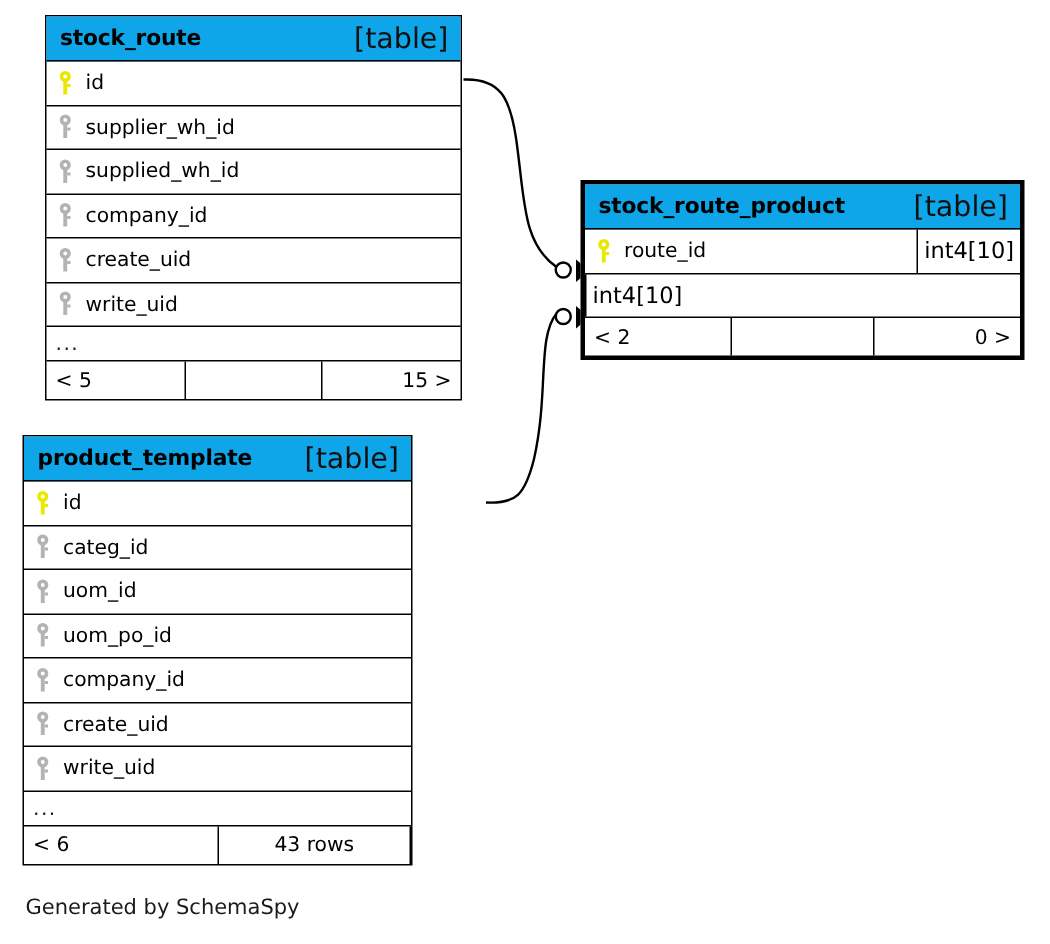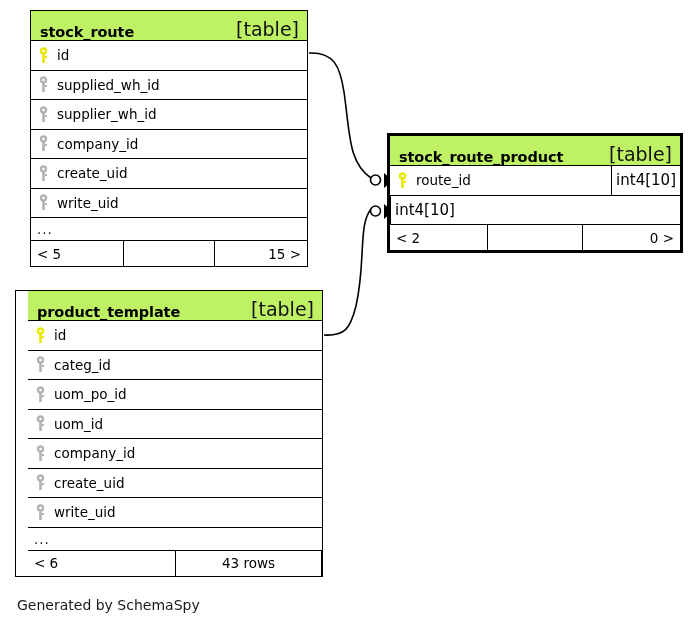--- a/index.html
+++ b/index.html
@@ -35,23 +35,23 @@
     border: 1px solid #000000;
     box-sizing: border-box;
     z-index: 2;
   }
   .er-table.focal {
     border-width: 3px;
   }
 
   .tbl-header {
     display: flex;
-    align-items: flex-end;
+    align-items: center;
     justify-content: space-between;
-    background: #bef264;
+    background: #0ea5e9;
     border-bottom: 1px solid #000000;
     box-sizing: border-box;
     height: 30px;
     padding: 0 8px 0 9px;
   }
   .tbl-name {
     font-weight: bold;
     font-size: 14.5px;
     color: #000000;
     letter-spacing: -0.1px;
@@ -187,33 +187,33 @@
     </div>
 
     <div class="col-row">
       <div class="col-main">
         <svg class="key-icon" viewBox="0 0 11 17">
           <circle cx="5.5" cy="4" r="3.7" fill="#b3b3b3"></circle>
           <circle cx="5.5" cy="4" r="1.3" fill="#ffffff"></circle>
           <rect x="4.2" y="6" width="2.6" height="10" fill="#b3b3b3"></rect>
           <rect x="6.8" y="9" width="2.2" height="2" fill="#b3b3b3"></rect>
         </svg>
+        <span class="col-label">supplier_wh_id</span>
+      </div>
+    </div>
+
+    <div class="col-row">
+      <div class="col-main">
+        <svg class="key-icon" viewBox="0 0 11 17">
+          <circle cx="5.5" cy="4" r="3.7" fill="#b3b3b3"></circle>
+          <circle cx="5.5" cy="4" r="1.3" fill="#ffffff"></circle>
+          <rect x="4.2" y="6" width="2.6" height="10" fill="#b3b3b3"></rect>
+          <rect x="6.8" y="9" width="2.2" height="2" fill="#b3b3b3"></rect>
+        </svg>
         <span class="col-label">supplied_wh_id</span>
-      </div>
-    </div>
-
-    <div class="col-row">
-      <div class="col-main">
-        <svg class="key-icon" viewBox="0 0 11 17">
-          <circle cx="5.5" cy="4" r="3.7" fill="#b3b3b3"></circle>
-          <circle cx="5.5" cy="4" r="1.3" fill="#ffffff"></circle>
-          <rect x="4.2" y="6" width="2.6" height="10" fill="#b3b3b3"></rect>
-          <rect x="6.8" y="9" width="2.2" height="2" fill="#b3b3b3"></rect>
-        </svg>
-        <span class="col-label">supplier_wh_id</span>
       </div>
     </div>
 
     <div class="col-row">
       <div class="col-main">
         <svg class="key-icon" viewBox="0 0 11 17">
           <circle cx="5.5" cy="4" r="3.7" fill="#b3b3b3"></circle>
           <circle cx="5.5" cy="4" r="1.3" fill="#ffffff"></circle>
           <rect x="4.2" y="6" width="2.6" height="10" fill="#b3b3b3"></rect>
           <rect x="6.8" y="9" width="2.2" height="2" fill="#b3b3b3"></rect>
@@ -248,21 +248,21 @@
 
     <div class="ellipsis-row">...</div>
 
     <div class="footer-row">
       <div class="footer-cell left">&lt; 5</div>
       <div class="footer-cell mid"></div>
       <div class="footer-cell right">15 &gt;</div>
     </div>
   </div>
 
-  <div class="er-table focal" id="tbl-stock_route_product" style="left:387px; top:133px; width:296px;">
+  <div class="er-table focal" id="tbl-stock_route_product" style="left:387px; top:120px; width:296px;">
     <div class="tbl-header">
       <span class="tbl-name">stock_route_product</span>
       <span class="tbl-kind">[table]</span>
     </div>
 
     <div class="col-row">
       <div class="col-main">
         <svg class="key-icon" viewBox="0 0 11 17">
           <circle cx="5.5" cy="4" r="3.7" fill="#e8e800"></circle>
           <circle cx="5.5" cy="4" r="1.3" fill="#ffffff"></circle>
@@ -278,21 +278,21 @@
       <div class="col-type">int4[10]</div>
     </div>
 
     <div class="footer-row">
       <div class="footer-cell left">&lt; 2</div>
       <div class="footer-cell mid"></div>
       <div class="footer-cell right">0 &gt;</div>
     </div>
   </div>
 
-  <div class="er-table" id="tbl-product_template" style="left:15px; top:290px; width:308px;padding-left:12px;">
+  <div class="er-table" id="tbl-product_template" style="left:15px; top:290px; width:260px;">
     <div class="tbl-header">
       <span class="tbl-name">product_template</span>
       <span class="tbl-kind">[table]</span>
     </div>
 
     <div class="col-row">
       <div class="col-main">
         <svg class="key-icon" viewBox="0 0 11 17">
           <circle cx="5.5" cy="4" r="3.7" fill="#e8e800"></circle>
           <circle cx="5.5" cy="4" r="1.3" fill="#ffffff"></circle>
@@ -316,33 +316,33 @@
     </div>
 
     <div class="col-row">
       <div class="col-main">
         <svg class="key-icon" viewBox="0 0 11 17">
           <circle cx="5.5" cy="4" r="3.7" fill="#b3b3b3"></circle>
           <circle cx="5.5" cy="4" r="1.3" fill="#ffffff"></circle>
           <rect x="4.2" y="6" width="2.6" height="10" fill="#b3b3b3"></rect>
           <rect x="6.8" y="9" width="2.2" height="2" fill="#b3b3b3"></rect>
         </svg>
+        <span class="col-label">uom_id</span>
+      </div>
+    </div>
+
+    <div class="col-row">
+      <div class="col-main">
+        <svg class="key-icon" viewBox="0 0 11 17">
+          <circle cx="5.5" cy="4" r="3.7" fill="#b3b3b3"></circle>
+          <circle cx="5.5" cy="4" r="1.3" fill="#ffffff"></circle>
+          <rect x="4.2" y="6" width="2.6" height="10" fill="#b3b3b3"></rect>
+          <rect x="6.8" y="9" width="2.2" height="2" fill="#b3b3b3"></rect>
+        </svg>
         <span class="col-label">uom_po_id</span>
-      </div>
-    </div>
-
-    <div class="col-row">
-      <div class="col-main">
-        <svg class="key-icon" viewBox="0 0 11 17">
-          <circle cx="5.5" cy="4" r="3.7" fill="#b3b3b3"></circle>
-          <circle cx="5.5" cy="4" r="1.3" fill="#ffffff"></circle>
-          <rect x="4.2" y="6" width="2.6" height="10" fill="#b3b3b3"></rect>
-          <rect x="6.8" y="9" width="2.2" height="2" fill="#b3b3b3"></rect>
-        </svg>
-        <span class="col-label">uom_id</span>
       </div>
     </div>
 
     <div class="col-row">
       <div class="col-main">
         <svg class="key-icon" viewBox="0 0 11 17">
           <circle cx="5.5" cy="4" r="3.7" fill="#b3b3b3"></circle>
           <circle cx="5.5" cy="4" r="1.3" fill="#ffffff"></circle>
           <rect x="4.2" y="6" width="2.6" height="10" fill="#b3b3b3"></rect>
           <rect x="6.8" y="9" width="2.2" height="2" fill="#b3b3b3"></rect>

